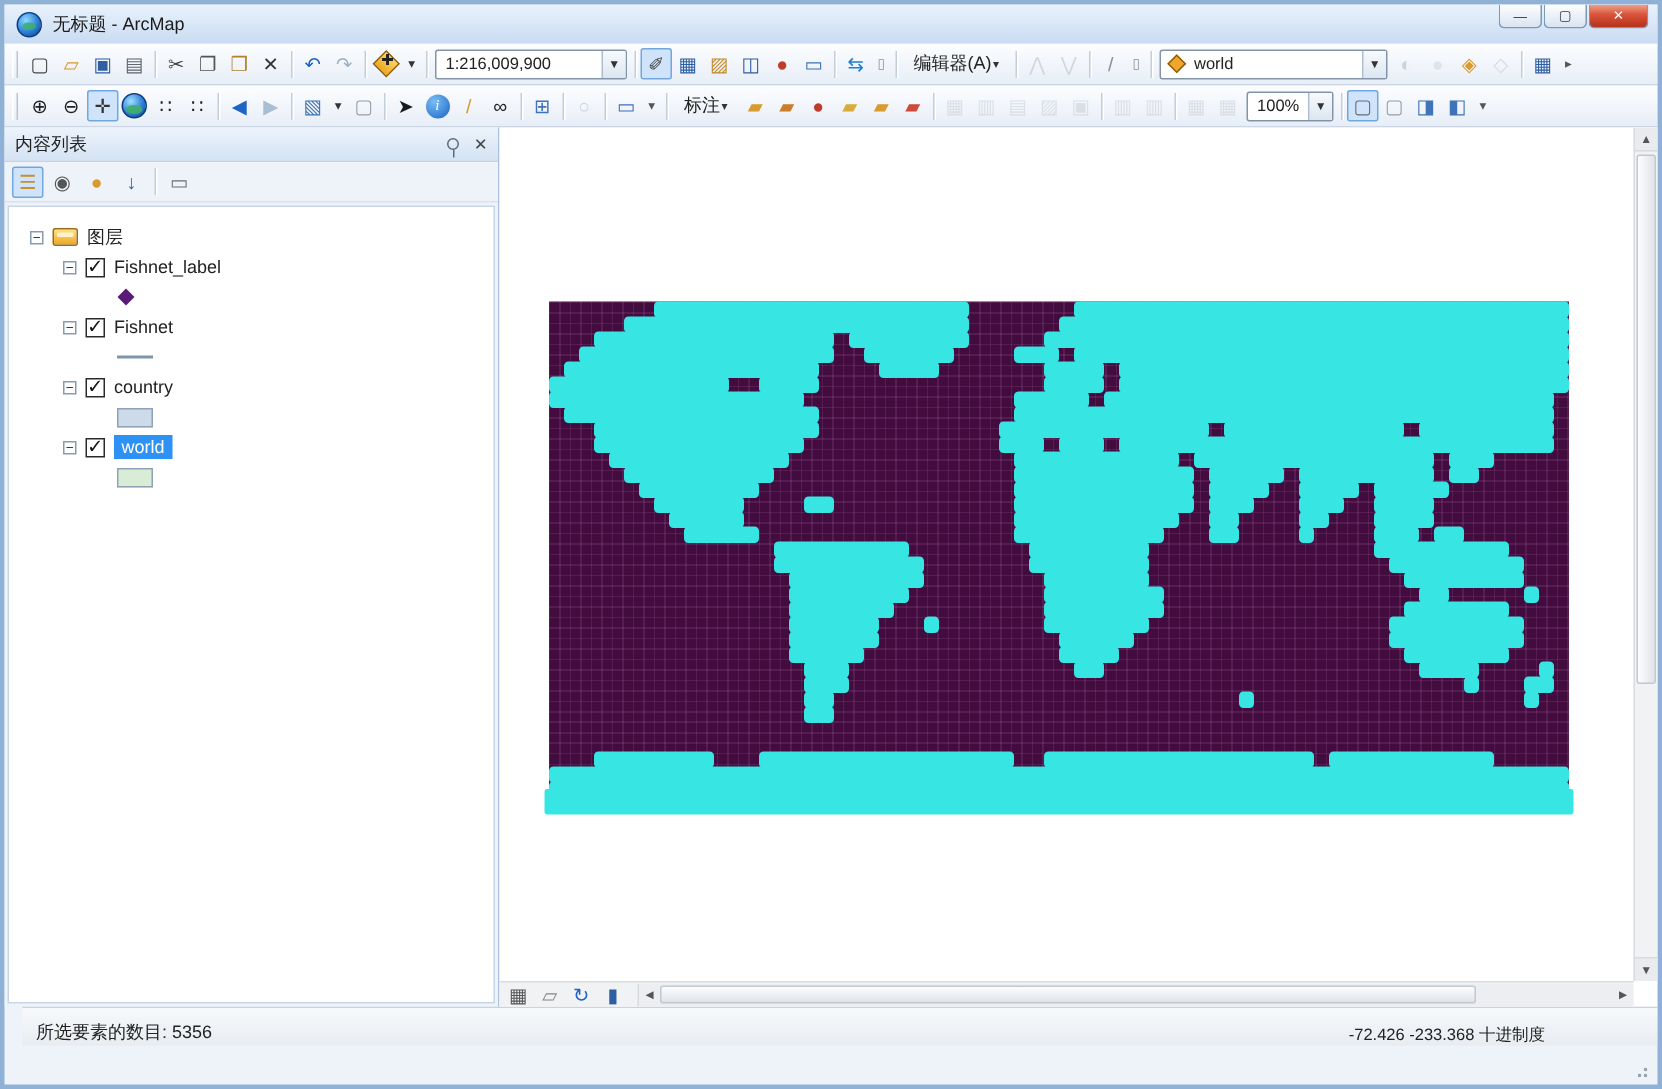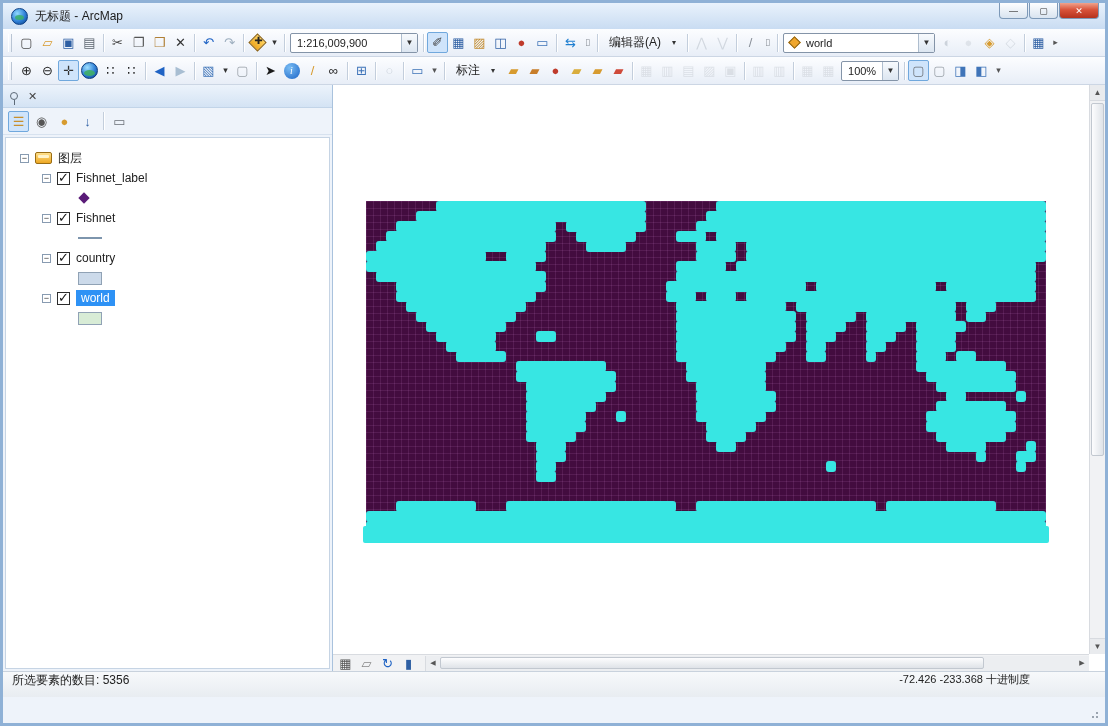--- a/index.html
+++ b/index.html
@@ -25,21 +25,21 @@
   .grip{width:4px;height:18px;margin-right:4px;border-left:1px solid #fff;border-right:1px solid #b9c5d4;flex:0 0 auto;}
   .tbtn{width:21px;height:21px;display:inline-flex;align-items:center;justify-content:center;font-size:13px;line-height:1;border:1px solid transparent;border-radius:2px;flex:0 0 auto;}
   .tbtn.small{font-size:9px;width:13px;}
   .tbtn.sel{background:#cfe4fb;border-color:#70a8dd;}
   .tbtn.dis{opacity:.5;}
   .sep{width:1px;height:18px;background:#c3cedc;margin:0 3px;flex:0 0 auto;box-shadow:1px 0 0 #fff;}
   .combo{height:20px;border:1px solid #8494a8;background:#fff;display:inline-flex;align-items:center;padding:0 0 0 6px;font-size:11px;border-radius:2px;gap:5px;margin:0 2px;flex:0 0 auto;}
   .combo .ctext{flex:1;}
   .combo .caret{width:16px;height:18px;background:linear-gradient(#f7fafd,#dce6f1);border-left:1px solid #aebdce;display:flex;align-items:center;justify-content:center;font-size:8px;color:#333;}
   .mini-diamond{width:9px;height:9px;background:#f0a62c;border:1px solid #8a5f10;transform:rotate(45deg);margin-right:2px;flex:0 0 auto;}
-  .tool-label{display:inline-flex;align-items:center;gap:11px;padding:2px 7px;font-size:12px;border:1px solid transparent;border-radius:2px;flex:0 0 auto;}
+  .tool-label{display:inline-flex;align-items:center;gap:1px;padding:2px 7px;font-size:12px;border:1px solid transparent;border-radius:2px;flex:0 0 auto;}
   .tool-label .caret{font-size:8px;color:#333;}
   .diamond-add{width:13px;height:13px;background:linear-gradient(#ffd35e,#eda722);border:1px solid #8a5f10;transform:rotate(45deg);position:relative;}
   .diamond-add::after{content:"✚";position:absolute;left:1px;top:-1px;transform:rotate(-45deg);font-size:10px;color:#222;}
   .globe-ic{width:17px;height:17px;border-radius:50%;background:radial-gradient(circle at 35% 30%,#9fe0ff,#2e7fd6 55%,#0c3f85);border:1px solid #0a3a7c;position:relative;}
   .globe-ic::after{content:"";position:absolute;left:2px;top:7px;width:11px;height:6px;border-radius:50%;background:#3fae66;opacity:.9;}
   .circle-i{width:16px;height:16px;border-radius:50%;background:radial-gradient(circle at 35% 30%,#79bdf4,#1a63c6);color:#fff;font-size:10px;font-style:italic;font-family:"Liberation Serif",serif;display:flex;align-items:center;justify-content:center;}
   
   .main{display:flex;height:586px;}
   .toc{width:330px;background:#eef3fa;border-right:1px solid #a9c2dd;display:flex;flex-direction:column;flex:0 0 auto;}
   .toc-header{height:23px;background:linear-gradient(#ecf3fb,#d4e3f4);display:flex;align-items:center;padding:0 7px;border-bottom:1px solid #c2d4e8;}
@@ -70,21 +70,21 @@
   .vscroll{position:absolute;right:0;top:0;bottom:17px;width:16px;background:#f1f2f4;border-left:1px solid #d8dbe0;}
   .vscroll .arr{height:16px;display:flex;align-items:center;justify-content:center;font-size:8px;color:#555;background:#e9ebee;border-bottom:1px solid #d8dbe0;}
   .vscroll .arr.bot{position:absolute;bottom:0;left:0;right:0;border-top:1px solid #d8dbe0;border-bottom:none;}
   .vthumb{position:absolute;left:1px;right:1px;top:18px;height:62%;background:linear-gradient(90deg,#fdfdfe,#dfe3e8);border:1px solid #c2c8d0;border-radius:2px;}
   .map-bottombar{position:absolute;left:0;right:16px;bottom:0;height:17px;background:#f1f2f4;border-top:1px solid #d8dbe0;display:flex;align-items:center;}
   .hscroll{flex:1;height:15px;margin-left:6px;position:relative;background:#eceef1;border-left:1px solid #d8dbe0;}
   .hthumb{position:absolute;left:14px;top:1px;height:12px;width:82%;background:linear-gradient(#fdfdfe,#dfe3e8);border:1px solid #c2c8d0;border-radius:2px;}
   .harr{position:absolute;top:0;width:14px;height:14px;display:flex;align-items:center;justify-content:center;font-size:7px;color:#555;}
   .harr.l{left:0;} .harr.r{right:0;}
   
-  .statusbar{height:26px;background:linear-gradient(#f7f9fb,#e8ecf1);border-top:1px solid #c9d2dd;display:flex;align-items:flex-start;padding:0 9px;font-size:12px;color:#222;}
+  .statusbar{height:26px;background:linear-gradient(#f7f9fb,#e8ecf1);border-top:1px solid #c9d2dd;display:flex;align-items:flex-end;padding:0 9px;font-size:12px;color:#222;margin-left:12px;}
   .coords{margin-left:auto;margin-right:66px;font-size:11px;}
   .sgrip{position:absolute;right:4px;bottom:4px;width:10px;height:10px;
     background:radial-gradient(circle at 2px 8px,#9aa4b0 1px,transparent 1.4px),radial-gradient(circle at 6px 8px,#9aa4b0 1px,transparent 1.4px),radial-gradient(circle at 6px 4px,#9aa4b0 1px,transparent 1.4px);}
   
   .watermark{position:absolute;right:12px;bottom:6px;font-size:31px;font-weight:bold;color:#0c0c0c;letter-spacing:1px;z-index:60;}
 </style>
 </head>
 <body>
 
 <div class="window">
@@ -227,20 +227,21 @@
         <span class="tbtn" style="color: rgb(63, 116, 184);">◨</span>
         <span class="tbtn" style="color: rgb(63, 116, 184);">◧</span>
         <span class="tbtn small" style="color: rgb(85, 85, 85);">▾</span>
       </div>
   </div>
 
   <div class="main">
 
     <div class="toc">
       <div class="toc-header">
+        <span class="toc-title">内容列表</span>
         <span class="pin"></span>
         <span class="toc-close">✕</span>
       </div>
       <div class="toc-tools">
           <span class="tbtn sel" style="color: rgb(200, 144, 46);">☰</span>
           <span class="tbtn" style="color: rgb(85, 85, 85);">◉</span>
           <span class="tbtn" style="color: rgb(215, 155, 47);">●</span>
           <span class="tbtn" style="color: rgb(46, 95, 163);">↓</span>
           <span class="sep"></span>
           <span class="tbtn" style="color: rgb(107, 112, 119);">▭</span>

